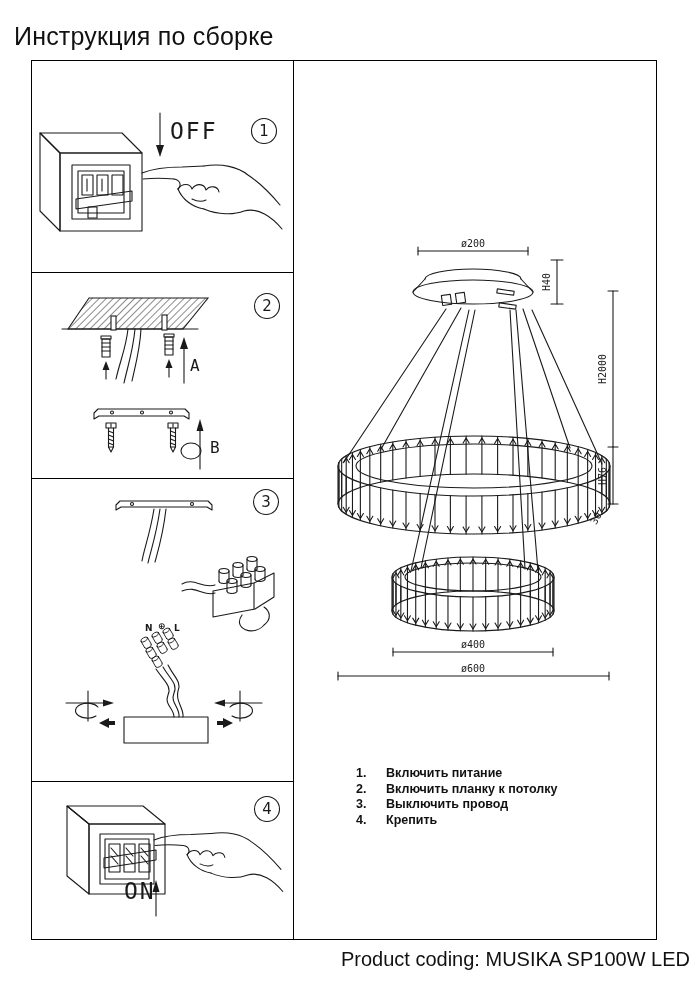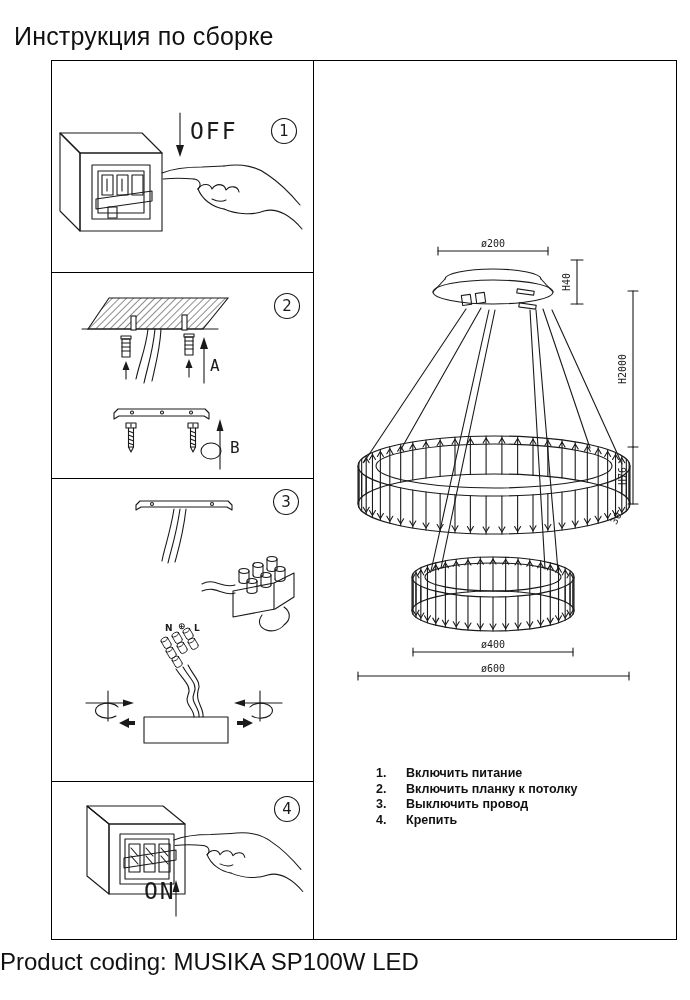--- a/index.html
+++ b/index.html
@@ -2,36 +2,36 @@
 <html><head>
 <meta charset="utf-8">
 <style>
   html,body{margin:0;padding:0;background:#fff;}
   body{width:690px;height:1000px;position:relative;font-family:"Liberation Sans",sans-serif;color:#111;}
   svg{display:block;}
   .stroke{stroke:#1a1a1a;stroke-width:1.1;fill:none;stroke-linecap:round;stroke-linejoin:round;}
   .fillb{fill:#1a1a1a;stroke:none;}
   .whitefill{fill:#fff;stroke:#1a1a1a;stroke-width:1.1;}
   .page-title{position:absolute;left:14px;top:22px;font-size:25px;letter-spacing:.2px;}
-  .main-box{position:absolute;left:31px;top:60px;width:626px;height:880px;border:1.6px solid #000;box-sizing:border-box;margin-left:20px;}
+  .main-box{position:absolute;left:31px;top:60px;width:626px;height:880px;border:1.6px solid #000;box-sizing:border-box;}
   .left-col{position:absolute;left:0;top:0;width:262px;height:100%;border-right:1.6px solid #000;box-sizing:border-box;}
   .panel{position:relative;width:100%;box-sizing:border-box;}
   .panel.b{border-bottom:1.6px solid #000;}
   .p1{height:212px;} .p2{height:206px;} .p3{height:303px;} .p4{height:159px;}
   .right-col{position:absolute;left:262px;top:3px;width:362px;height:100%;}
   .chand{position:absolute;left:0;top:0;}
   .dimtxt{font-family:"DejaVu Sans Mono",monospace;font-size:10px;fill:#1a1a1a;}
   .cadtxt{font-family:"DejaVu Sans Mono",monospace;font-size:16px;fill:#1a1a1a;}
   .bigcad{font-family:"DejaVu Sans Mono",monospace;font-size:23px;letter-spacing:2px;fill:#1a1a1a;}
   .badge-num{font-family:"DejaVu Sans",sans-serif;font-size:15px;fill:#1a1a1a;}
   .wiretxt{font-family:"DejaVu Sans",sans-serif;font-size:9px;font-weight:bold;fill:#1a1a1a;}
   .instr-list{position:absolute;left:62px;top:702px;width:280px;font-size:12.5px;font-weight:bold;line-height:15.5px;}
   .instr-item{display:flex;}
   .instr-num{width:30px;flex:0 0 30px;}
-  .product-coding{position:absolute;left:0;top:948px;width:690px;text-align:left;font-size:24px;}
+  .product-coding{position:absolute;left:0;top:948px;width:690px;text-align:right;font-size:20px;}
 </style>
 </head>
 <body>
 
 <div class="page-title">Инструкция по сборке</div>
 
 <div class="main-box">
 
   <div class="left-col">
 

